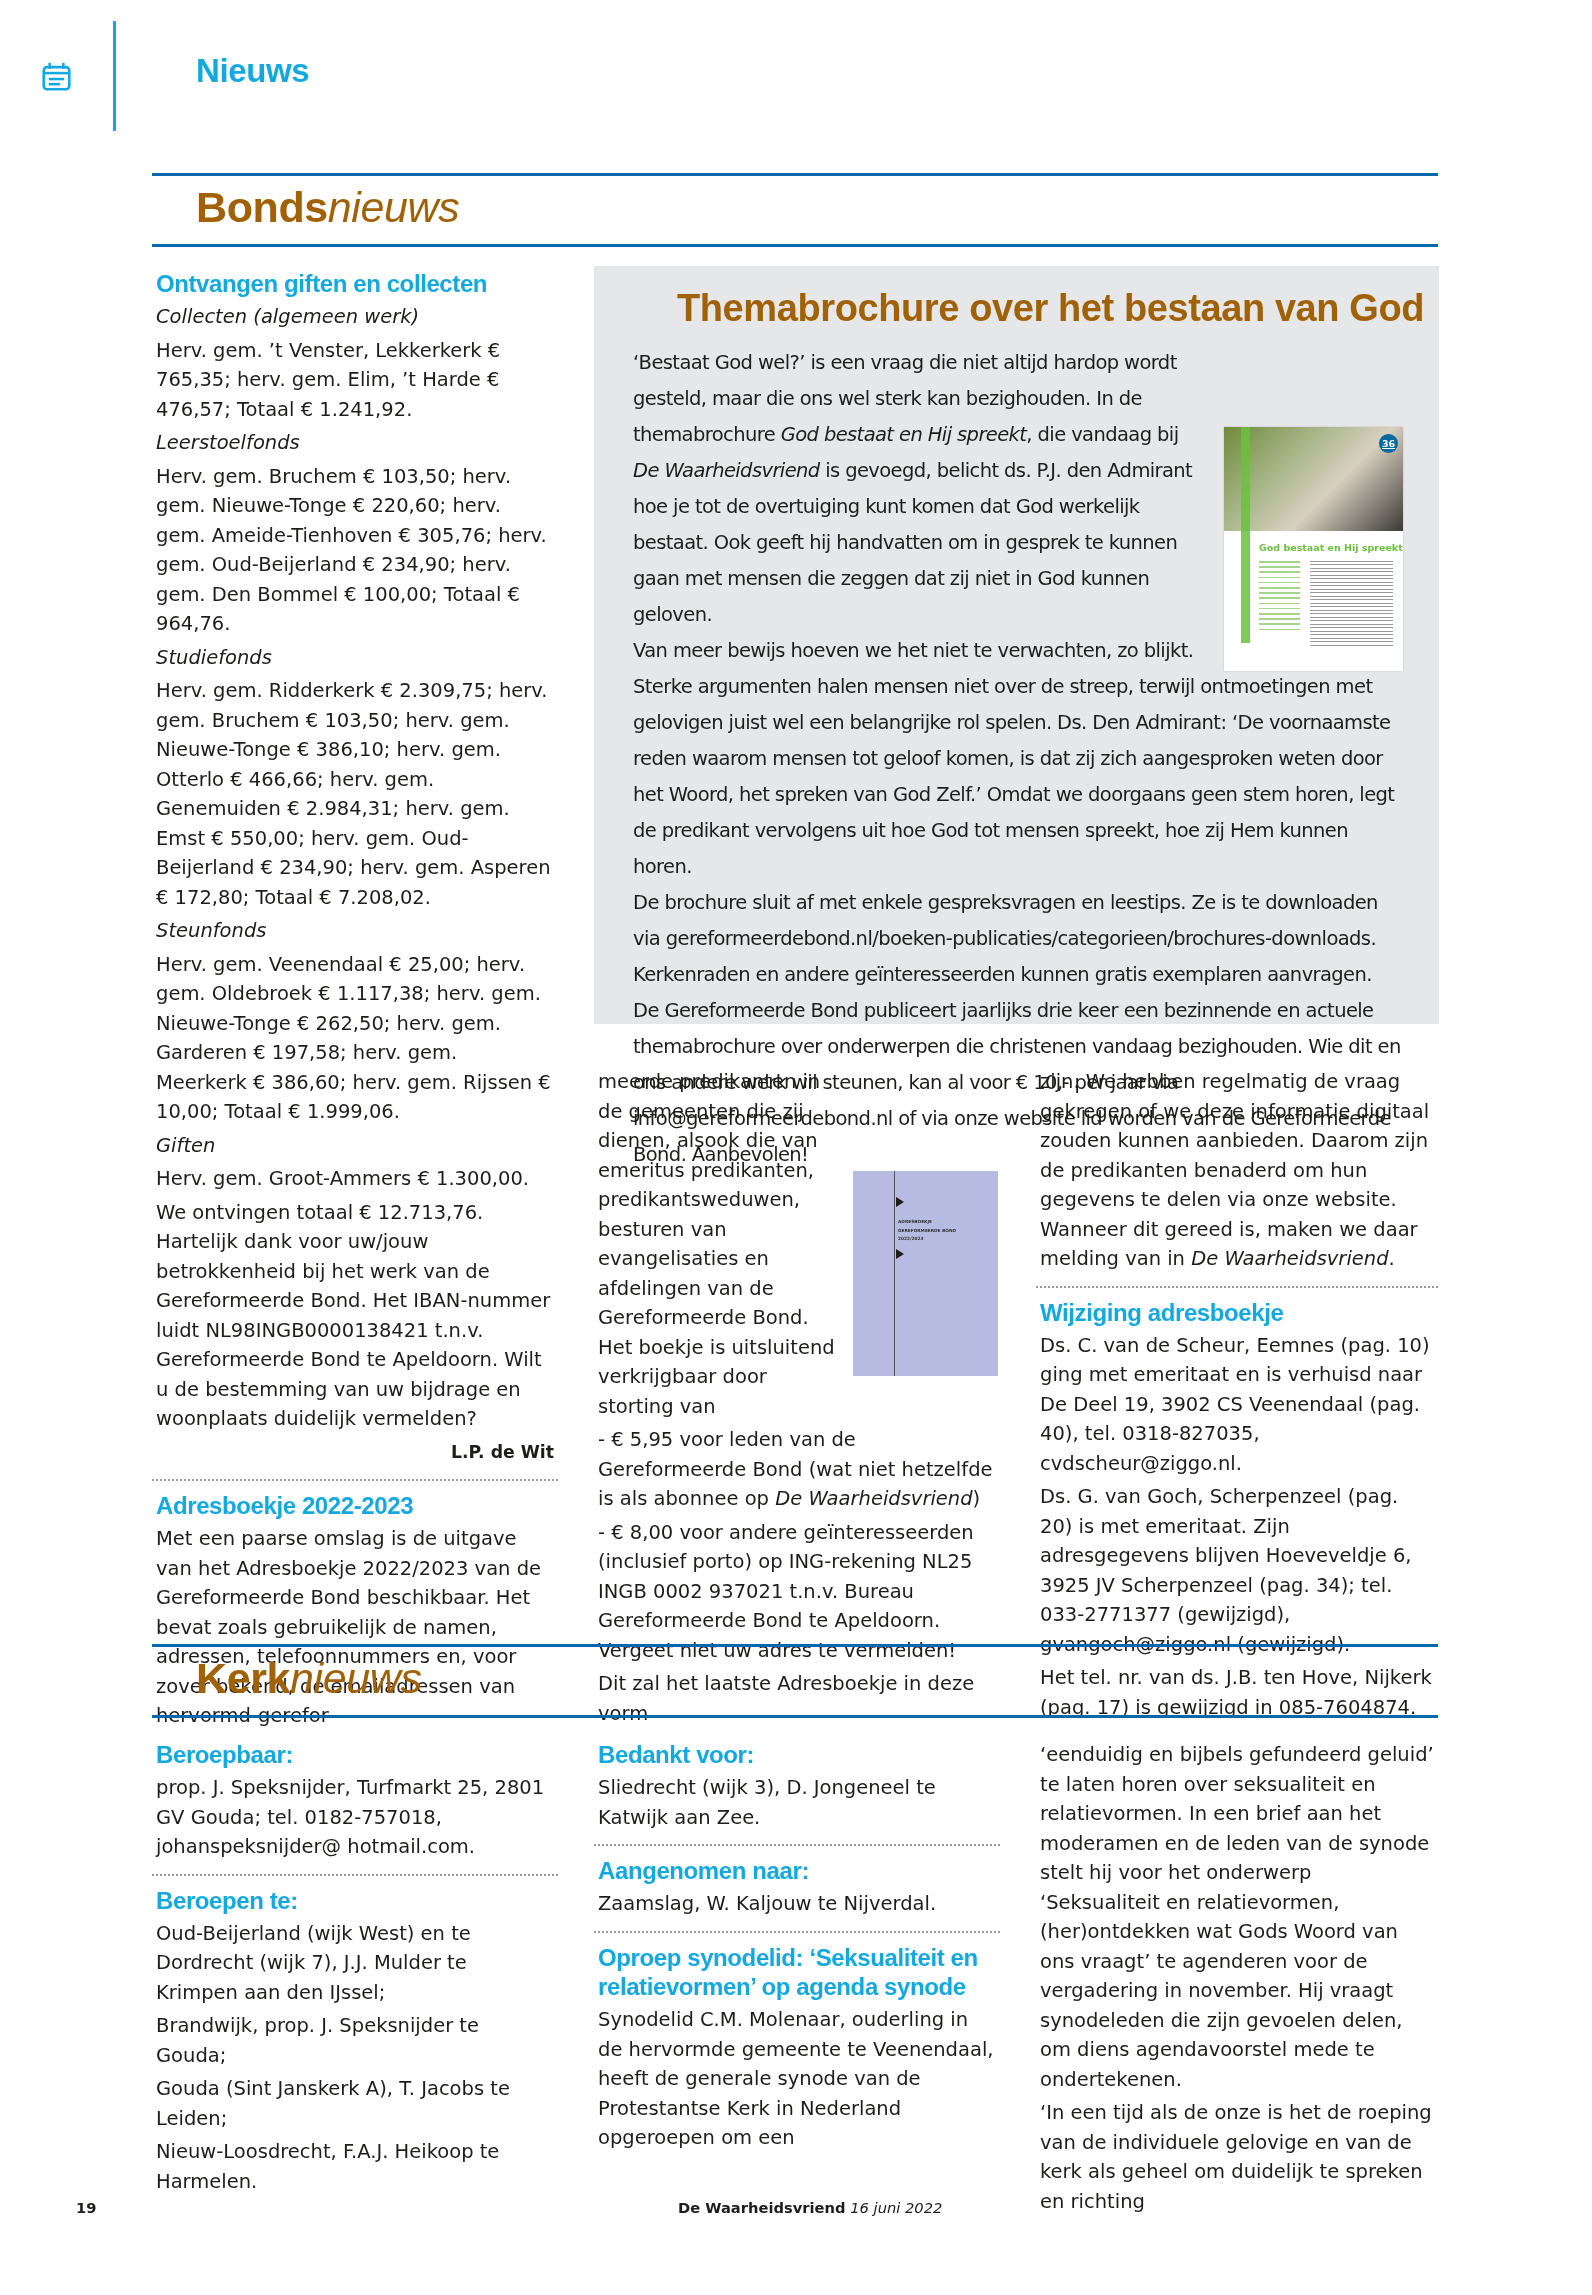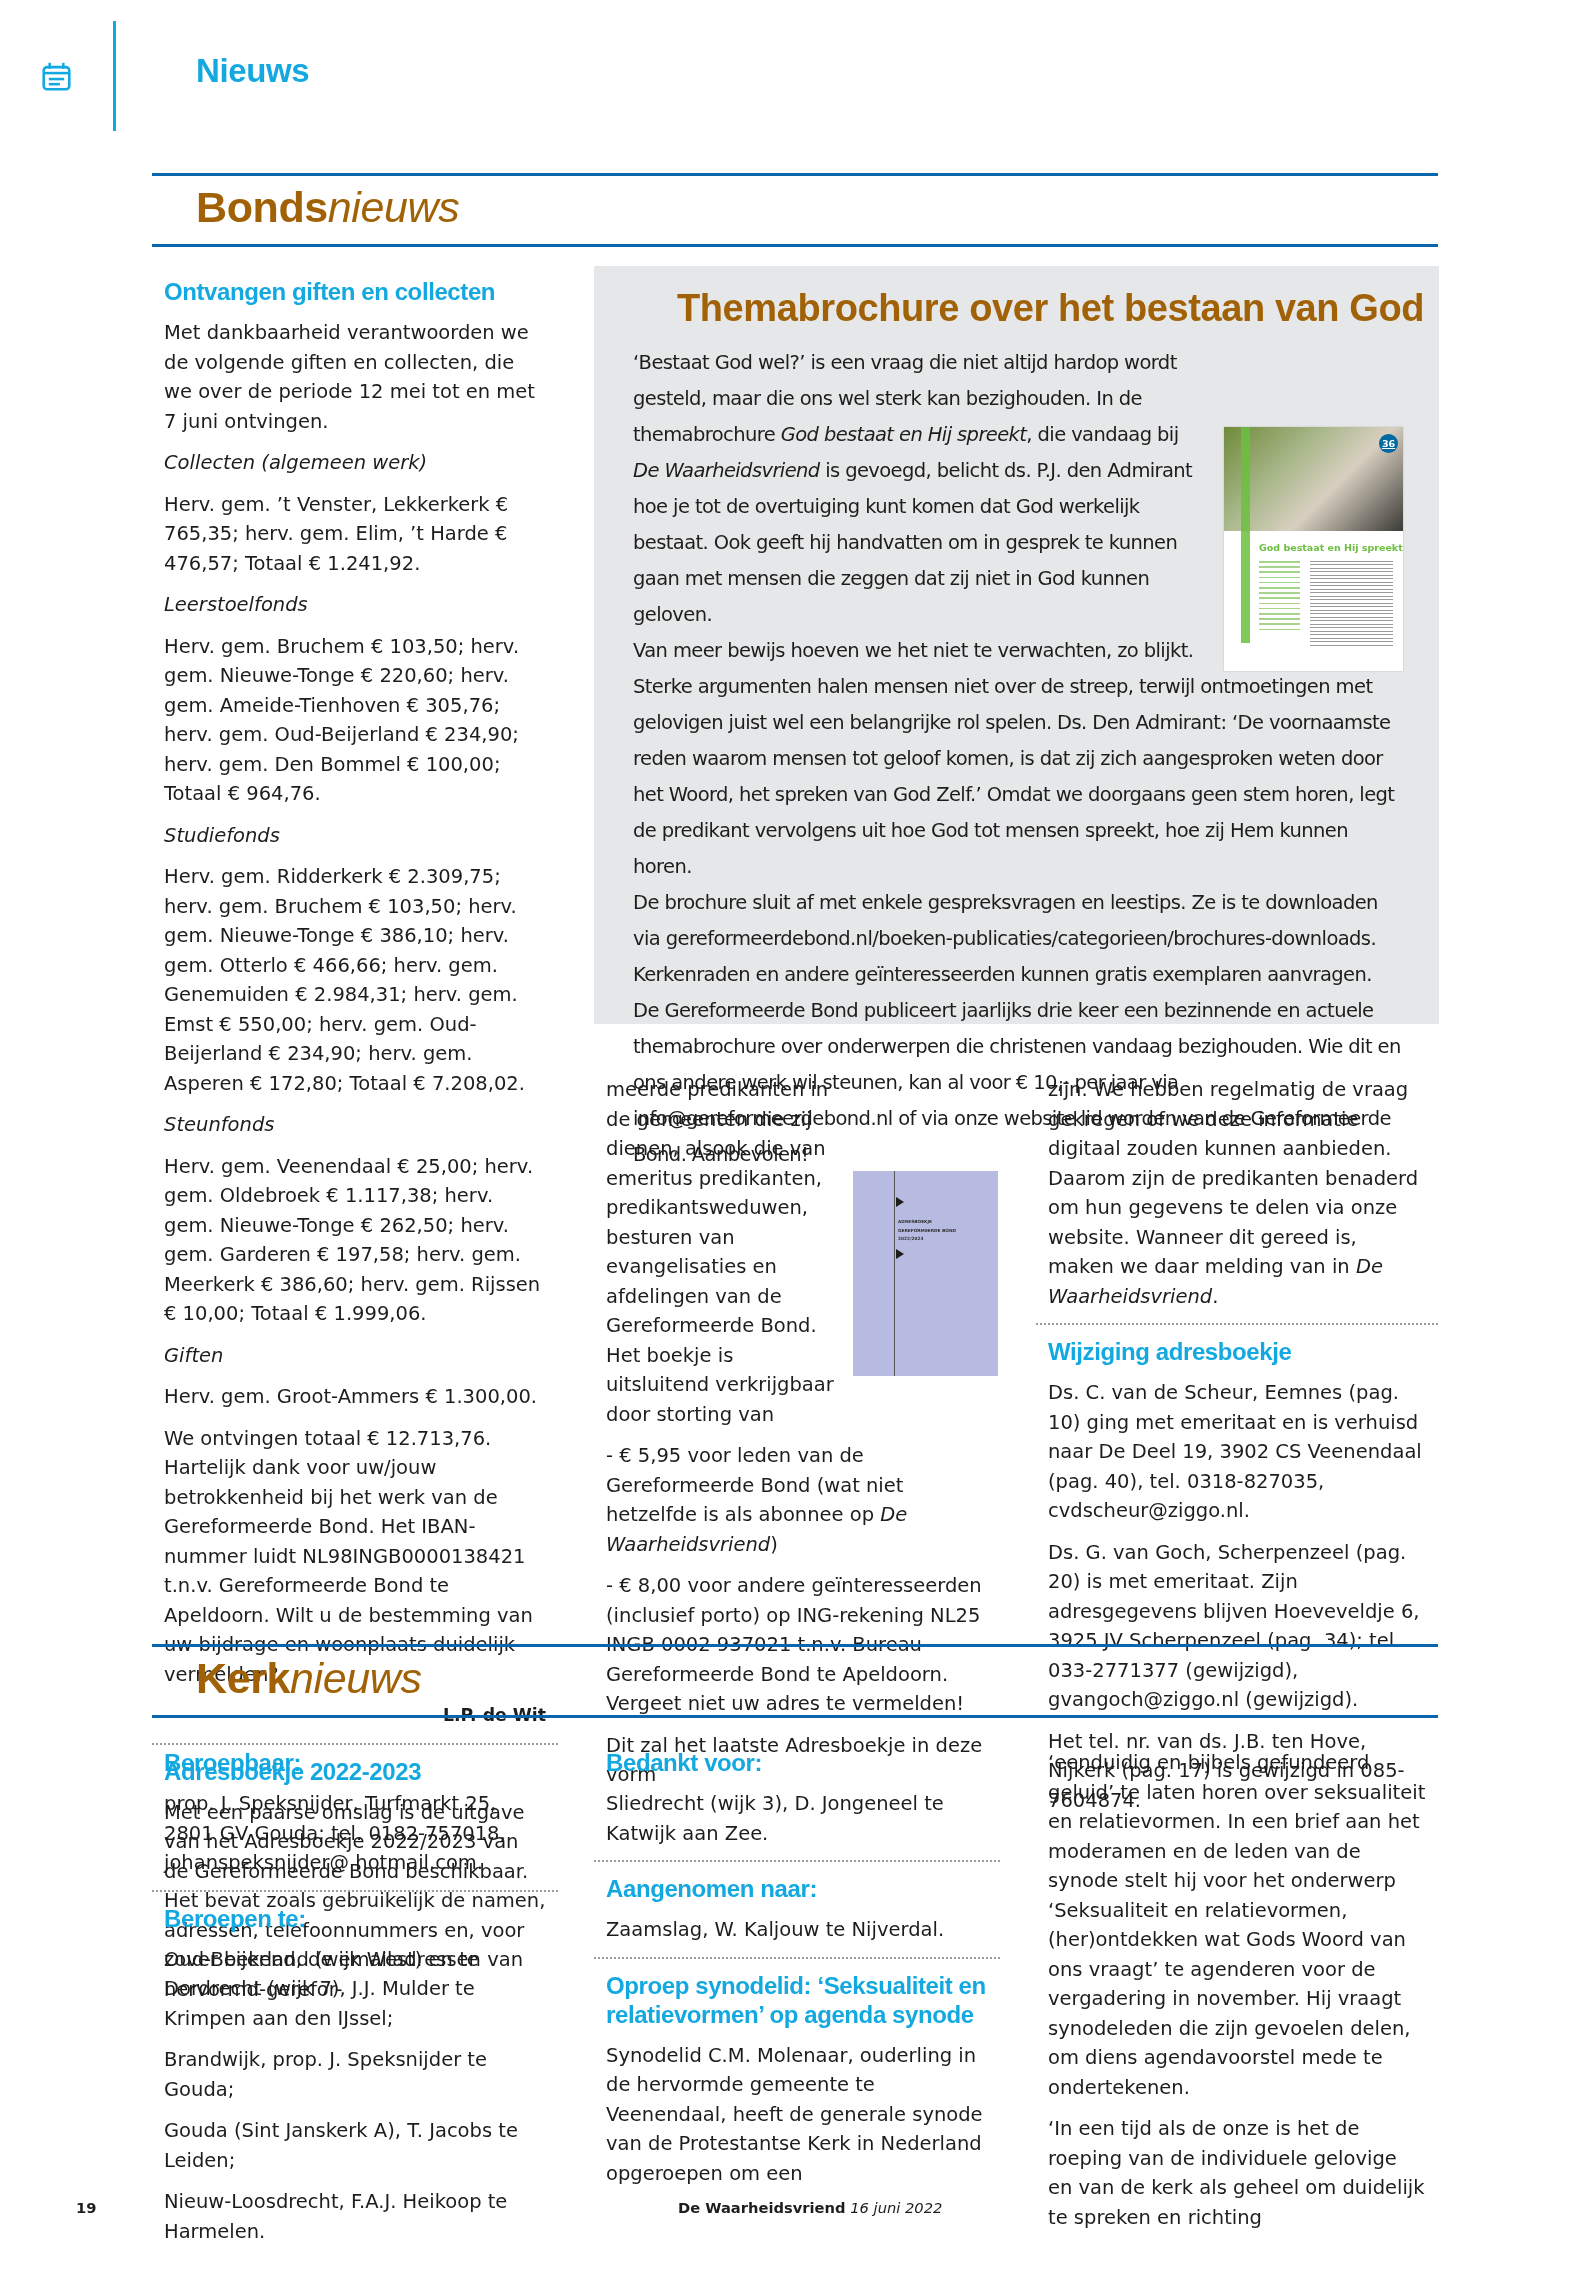--- a/index.html
+++ b/index.html
@@ -15,21 +15,21 @@
   #header-rule { left: 113px; top: 21px; width: 2.6px; height: 110px; background: #13a9e0; }
   #header-title { left: 152px; top: 52px; font-size: 33px; }
 
   
   .sec-rule { position: absolute; left: 152px; width: 1286px; height: 2.6px; background: #0a66ad; }
   .sec-title { position: absolute; left: 152px; font-size: 43px; line-height: 1; }
   .sec-title .light { font-style: italic; font-weight: normal; }
 
   
   .col { position: absolute; font-size: 19.5px; line-height: 29.5px; }
-  .col p { margin: 12px; }
+  .col p { margin: 4px; }
   .h3 { font-size: 24px; line-height: 29px; margin: 0; }
   .it { font-style: italic; }
   .dots { height: 0; border-top: 2.6px dotted #9a9a9a; margin: 12px 0 10.4px 0; }
   .sig { text-align: right; font-weight: bold; font-size: 17.3px; }
 
   
   #thema-box { left: 594px; top: 266px; width: 845px; height: 758px; background: #e6e7e9; }
   #thema-title { left: 633px; top: 288px; font-size: 38px; line-height: 1.1; }
   #thema-text { left: 633px; top: 345px; width: 777px; font-size: 19.5px; line-height: 36px; letter-spacing: -0.6px; }
   #thema-text p { margin: 0; }
@@ -58,21 +58,20 @@
 </div>
 <div id="header-rule" class="abs"></div>
 <div id="header-title" class="abs cyan cond">Nieuws</div>
 
 <div class="sec-rule" style="top:173px;"></div>
 <div class="sec-title navy cond" style="top:186px;"><span>Bonds</span><span class="light">nieuws</span></div>
 <div class="sec-rule" style="top:244px;"></div>
 
 <div class="col" style="left:152px; top:265px; width:406px;">
   <p class="h3 cyan cond">Ontvangen giften en collecten</p>
-  <p>Met dankbaarheid verantwoorden we de volgende giften en collecten, die we over de periode 12 mei tot en met 7 juni ontvingen.</p>
   <p class="it">Collecten (algemeen werk)</p>
   <p>Herv. gem. ’t Venster, Lekkerkerk € 765,35; herv. gem. Elim, ’t Harde € 476,57; Totaal € 1.241,92.</p>
   <p class="it">Leerstoelfonds</p>
   <p>Herv. gem. Bruchem € 103,50; herv. gem. Nieuwe-Tonge € 220,60; herv. gem. Ameide-Tienhoven € 305,76; herv. gem. Oud-Beijerland € 234,90; herv. gem. Den Bommel € 100,00; Totaal € 964,76.</p>
   <p class="it">Studiefonds</p>
   <p>Herv. gem. Ridderkerk € 2.309,75; herv. gem. Bruchem € 103,50; herv. gem. Nieuwe-Tonge € 386,10; herv. gem. Otterlo € 466,66; herv. gem. Genemuiden € 2.984,31; herv. gem. Emst € 550,00; herv. gem. Oud-Beijerland € 234,90; herv. gem. Asperen € 172,80; Totaal € 7.208,02.</p>
   <p class="it">Steunfonds</p>
   <p>Herv. gem. Veenendaal € 25,00; herv. gem. Oldebroek € 1.117,38; herv. gem. Nieuwe-Tonge € 262,50; herv. gem. Garderen € 197,58; herv. gem. Meerkerk € 386,60; herv. gem. Rijssen € 10,00; Totaal € 1.999,06.</p>
   <p class="it">Giften</p>
   <p>Herv. gem. Groot-Ammers € 1.300,00.</p>

